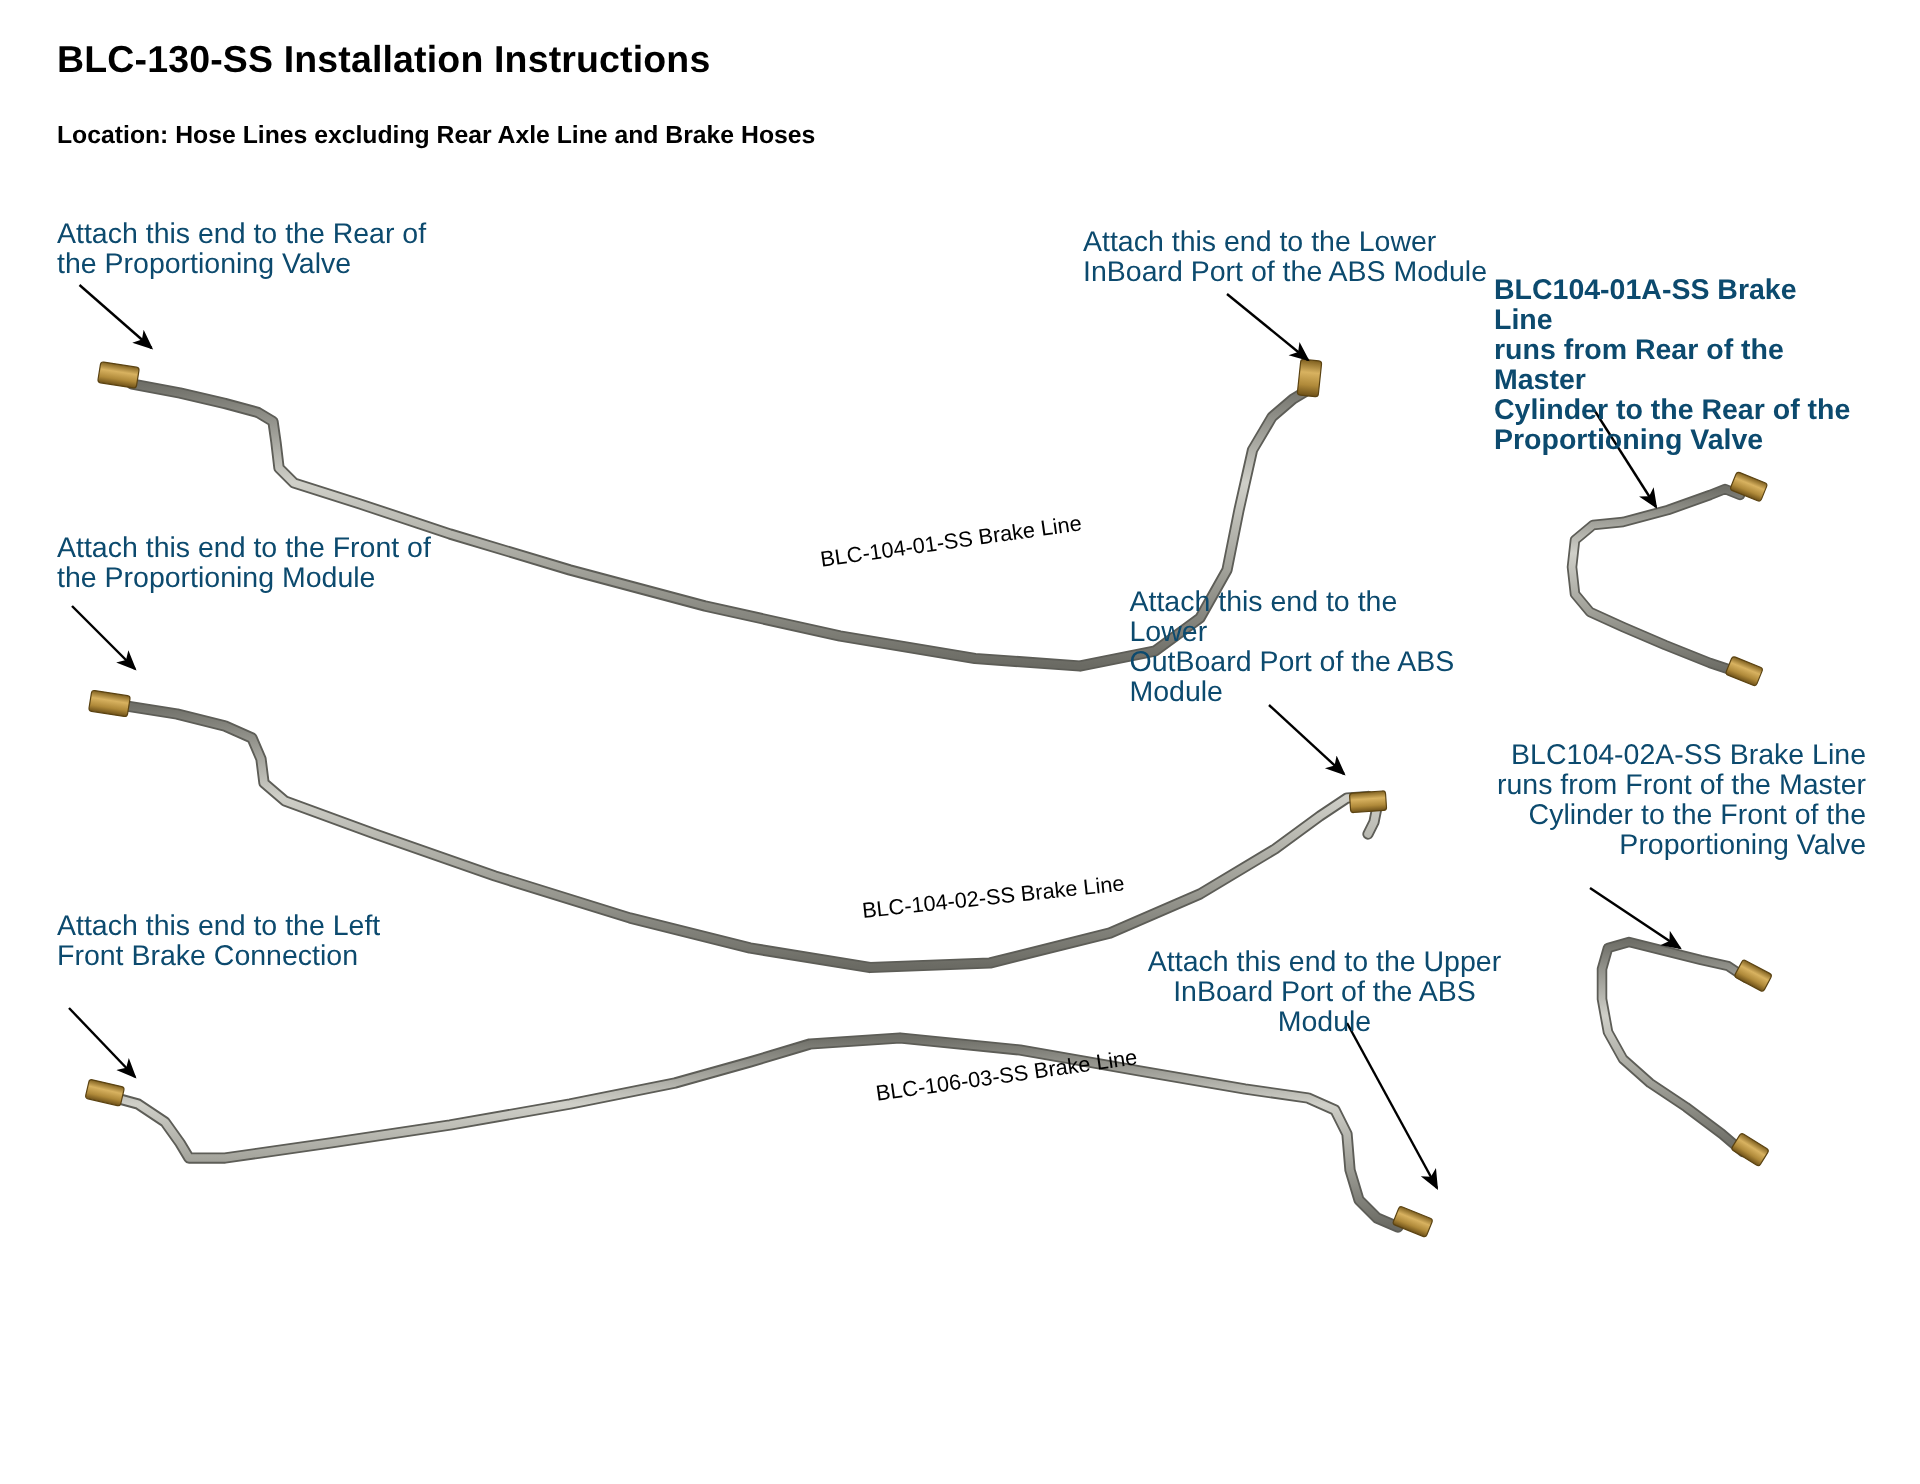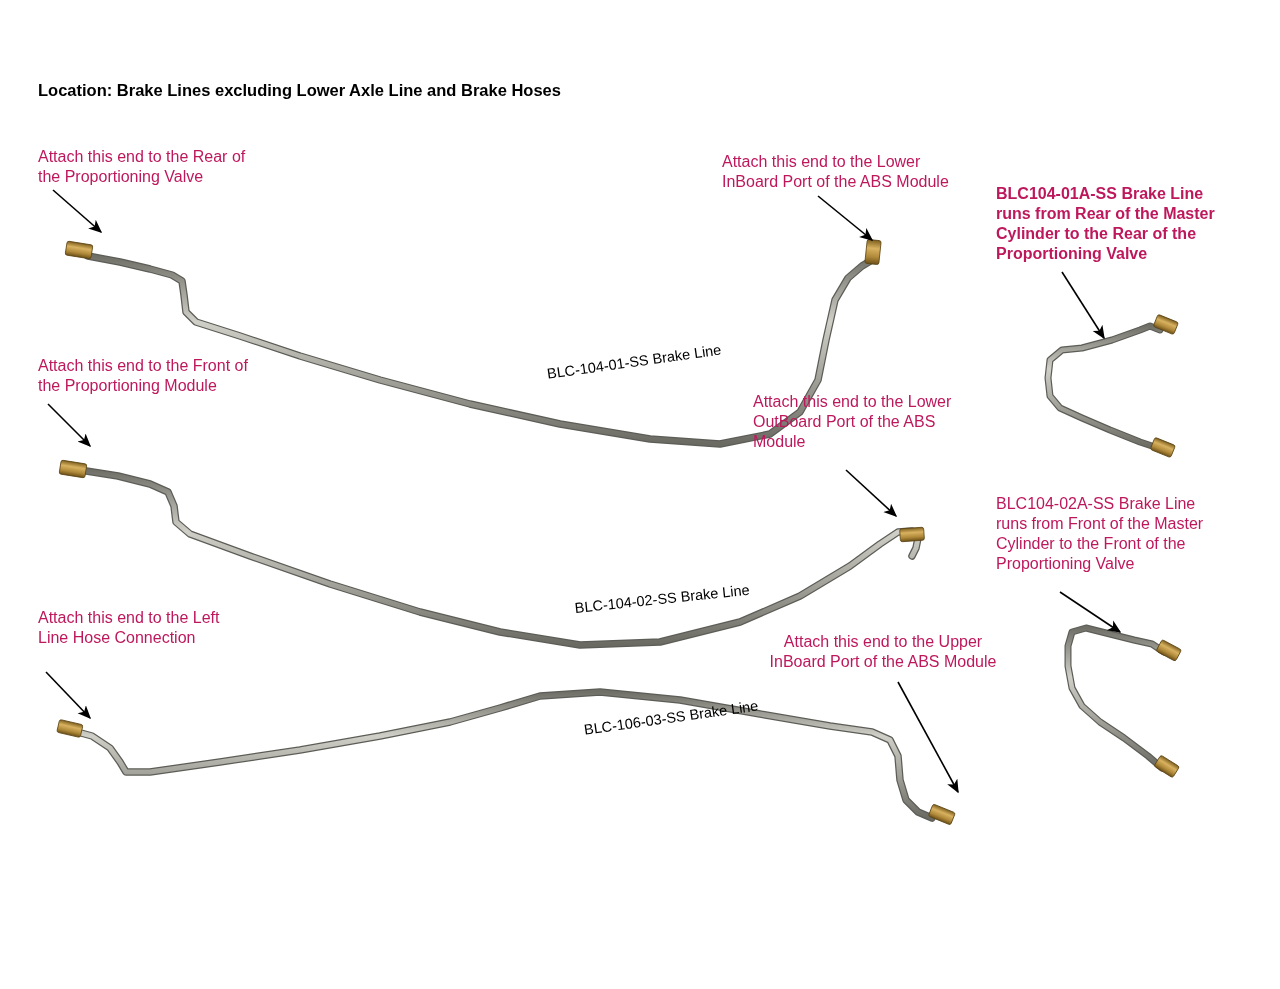--- a/index.html
+++ b/index.html
@@ -32,23 +32,23 @@
   #sub1 { top: 81px; }
   #sub2 { top: 108px; }
   .note {
     left: 38px;
     font-size: 15.5px;
     font-weight: bold;
   }
   #note1 { top: 900px; }
   #note2 { top: 925px; }
   .callout {
-    font-size: 16px;
+    font-size: 19px;
     line-height: 20px;
-    color: #be185d;
+    color: #0c4a6e;
     white-space: pre-line;
   }
   .partlabel {
     font-size: 14.5px;
     color: #000;
     white-space: nowrap;
   }
   #svg-diagram {
     position: absolute;
     left: 0;
@@ -142,47 +142,48 @@
       <line x1="818" y1="196" x2="872" y2="240" marker-end="url(#arrowhead)"></line>
       <line x1="1062" y1="272" x2="1104" y2="338" marker-end="url(#arrowhead)"></line>
       <line x1="48" y1="404" x2="90" y2="446" marker-end="url(#arrowhead)"></line>
       <line x1="846" y1="470" x2="896" y2="516" marker-end="url(#arrowhead)"></line>
       <line x1="1060" y1="592" x2="1120" y2="632" marker-end="url(#arrowhead)"></line>
       <line x1="46" y1="672" x2="90" y2="718" marker-end="url(#arrowhead)"></line>
       <line x1="898" y1="682" x2="958" y2="792" marker-end="url(#arrowhead)"></line>
     </g>
   </svg>
 
-  <div class="abs subline" id="sub1">Location: Brake Lines excluding Lower Axle Line and Brake Hoses</div>
+  <div class="abs" id="title">BLC-130-SS Installation Instructions</div>
+  <div class="abs subline" id="sub1">Location: Hose Lines excluding Rear Axle Line and Brake Hoses</div>
 
   <div class="abs callout" style="left:38px; top:147px; width:250px;">Attach this end to the Rear of
 the Proportioning Valve</div>
 
   <div class="abs callout" style="left:722px; top:152px; width:290px;">Attach this end to the Lower
 InBoard Port of the ABS Module</div>
 
   <div class="abs callout" style="left:996px; top:184px; width:240px;font-weight:bold;">BLC104-01A-SS Brake Line
 runs from Rear of the Master
 Cylinder to the Rear of the
 Proportioning Valve</div>
 
   <div class="abs callout" style="left:38px; top:356px; width:250px;">Attach this end to the Front of
 the Proportioning Module</div>
 
   <div class="abs callout" style="left:753px; top:392px; width:230px;">Attach this end to the Lower
 OutBoard Port of the ABS
 Module</div>
 
-  <div class="abs callout" style="left:996px; top:494px; width:248px;">BLC104-02A-SS Brake Line
+  <div class="abs callout" style="left:996px; top:494px; width:248px;text-align:right;">BLC104-02A-SS Brake Line
 runs from Front of the Master
 Cylinder to the Front of the
 Proportioning Valve</div>
 
   <div class="abs callout" style="left:38px; top:608px; width:240px;">Attach this end to the Left
-Line Hose Connection</div>
+Front Brake Connection</div>
 
   <div class="abs callout" style="left:753px; top:632px; width:260px;text-align:center;">Attach this end to the Upper
 InBoard Port of the ABS Module</div>
 
   <div class="abs partlabel" style="left:546px; top:366px; transform:rotate(-8deg); transform-origin:left top;">BLC-104-01-SS Brake Line</div>
 
   <div class="abs partlabel" style="left:574px; top:600px; transform:rotate(-6deg); transform-origin:left top;">BLC-104-02-SS Brake Line</div>
 
   <div class="abs partlabel" style="left:583px; top:722px; transform:rotate(-8deg); transform-origin:left top;">BLC-106-03-SS Brake Line</div>
 

